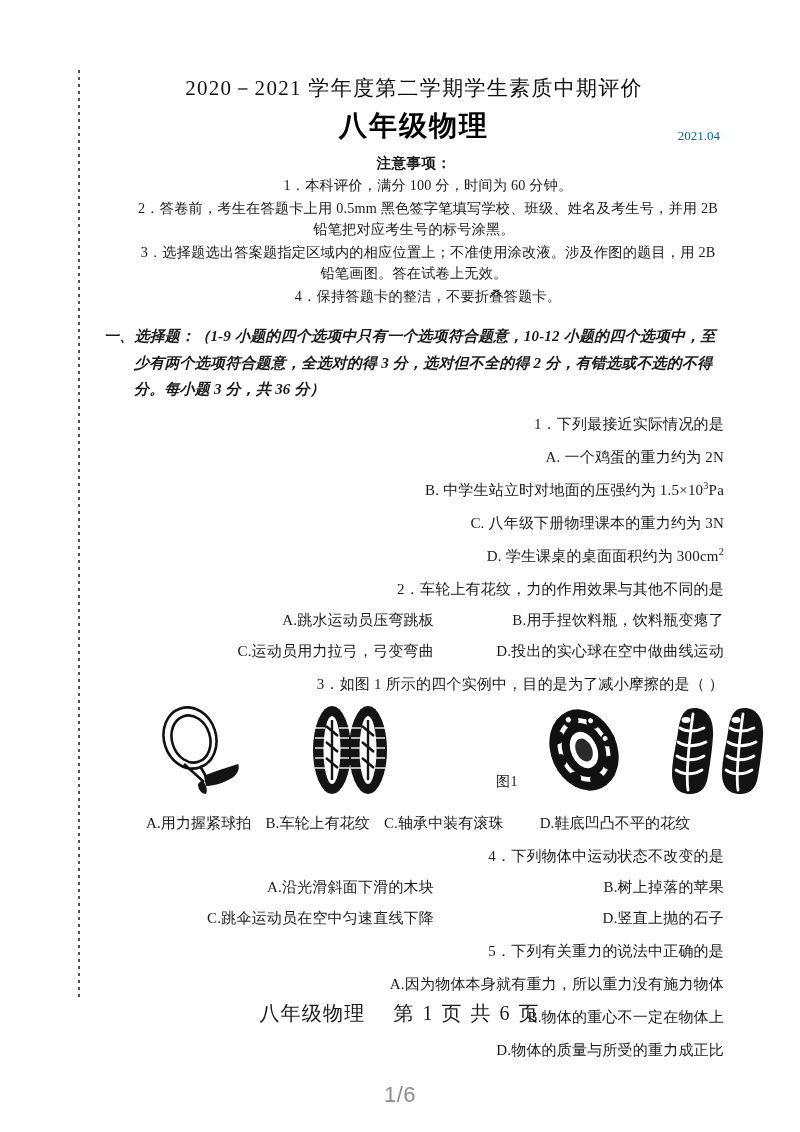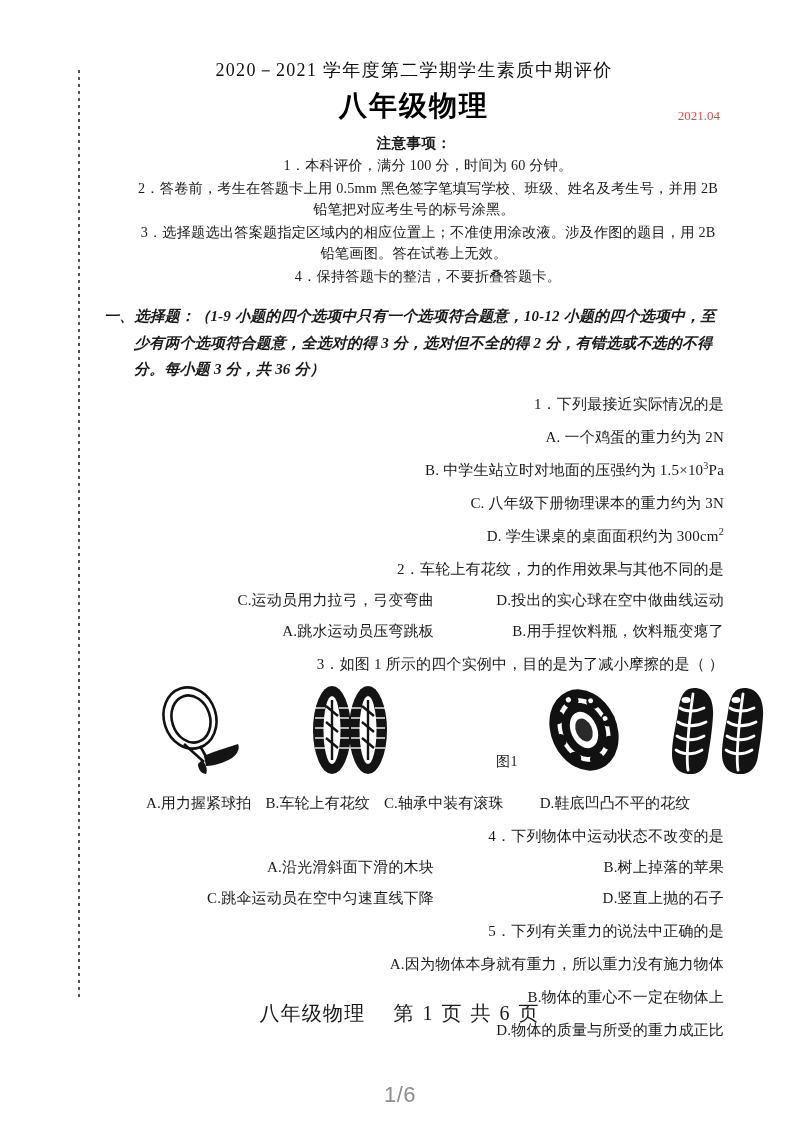--- a/index.html
+++ b/index.html
@@ -39,47 +39,47 @@
   .content {
     position: absolute;
     left: 104px;
     top: 58px;
     width: 620px;
   }
 
   
   .doc-title {
     text-align: center;
-    font-size: 18px;
+    font-size: 21px;
     letter-spacing: 1.3px;
     font-family: "Liberation Serif", "DejaVu Serif", serif;
     color: #101010;
     white-space: nowrap;
-    margin: 0 0 6px 0;
+    margin: 16px 0 6px 0;
     font-weight: 400;
   }
   .subtitle-row {
     position: relative;
     height: 40px;
     margin-bottom: 4px;
   }
   .doc-subtitle {
     text-align: center;
     font-size: 28px;
     font-weight: 700;
     letter-spacing: 2px;
     line-height: 36px;
     color: #000;
   }
   .doc-date {
     position: absolute;
     right: 4px;
     bottom: 4px;
     font-size: 13px;
-    color: #ef4444;
+    color: #0369a1;
     font-family: "Liberation Serif", "DejaVu Serif", serif;
   }
 
   
   .notes {
     margin-top: 6px;
     text-align: center;
   }
   .notes-heading {
     font-size: 14.5px;
@@ -258,32 +258,32 @@
       </div>
     </div>
 
     <div class="question">
       <div class="q-stem">
         <span class="q-num">2．</span><span>车轮上有花纹，力的作用效果与其他不同的是</span>
       </div>
       <div class="opts-grid">
         <div class="opt-row">
           <div class="opt col-a">
+            <span>A.</span><span>跳水运动员压弯跳板</span>
+          </div>
+          <div class="opt col-b">
+            <span>B.</span><span>用手捏饮料瓶，饮料瓶变瘪了</span>
+          </div>
+        </div>
+        <div class="opt-row">
+          <div class="opt col-a">
             <span>C.</span><span>运动员用力拉弓，弓变弯曲</span>
           </div>
           <div class="opt col-b">
             <span>D.</span><span>投出的实心球在空中做曲线运动</span>
-          </div>
-        </div>
-        <div class="opt-row">
-          <div class="opt col-a">
-            <span>A.</span><span>跳水运动员压弯跳板</span>
-          </div>
-          <div class="opt col-b">
-            <span>B.</span><span>用手捏饮料瓶，饮料瓶变瘪了</span>
           </div>
         </div>
       </div>
     </div>
 
     <div class="question">
       <div class="q-stem">
         <span class="q-num">3．</span><span>如图 1 所示的四个实例中，目的是为了减小摩擦的是（      ）</span>
       </div>
 

